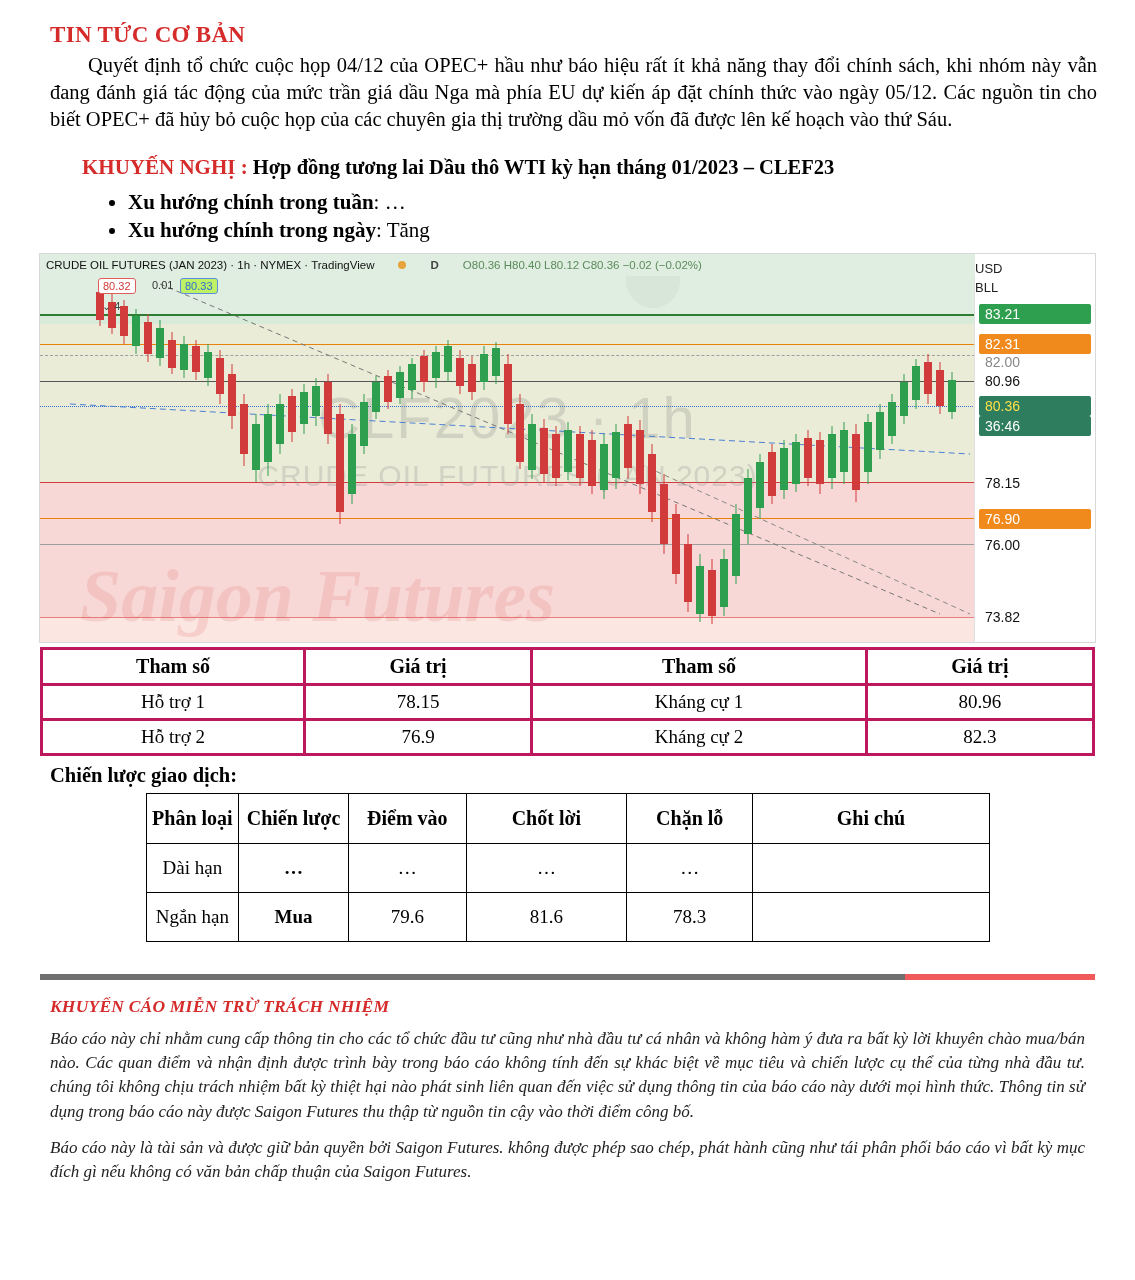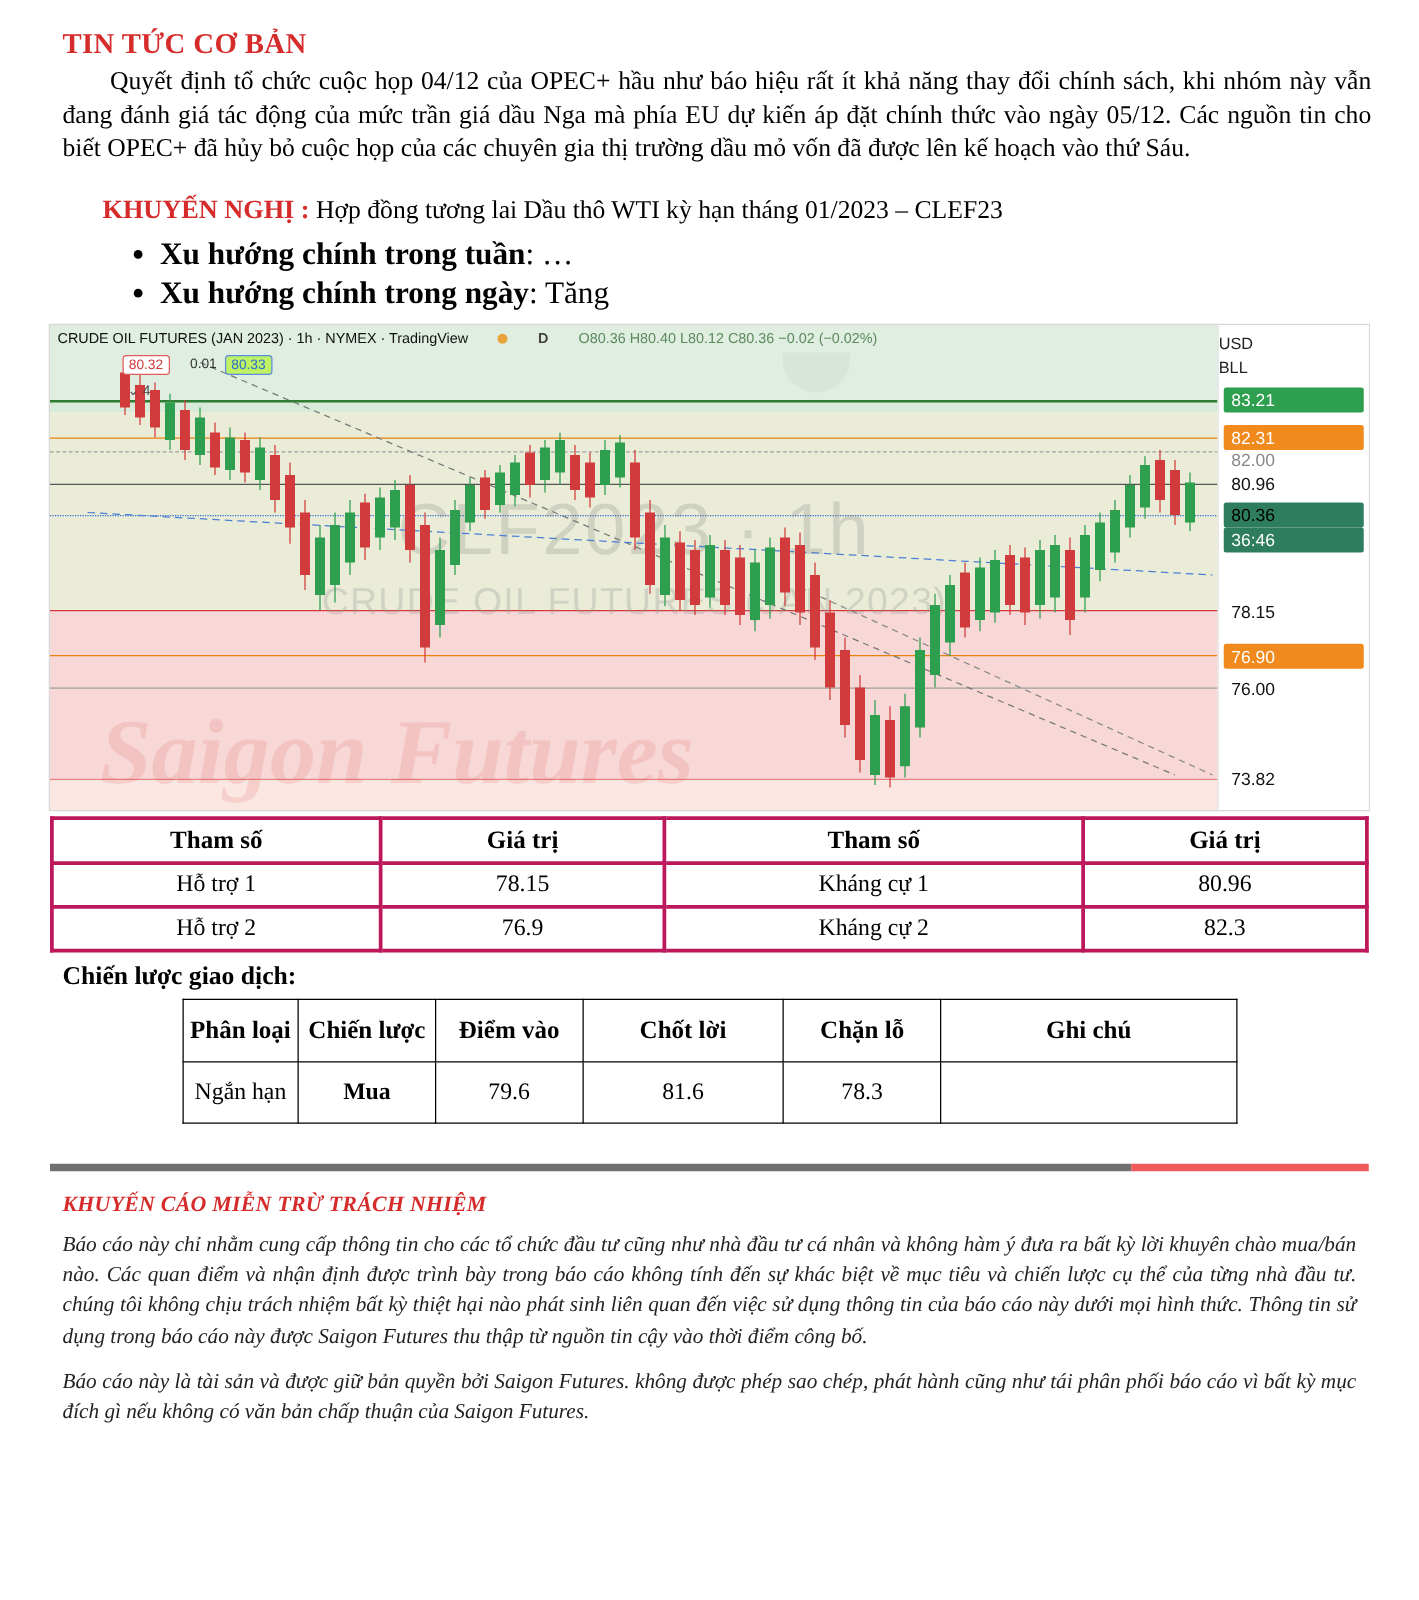--- a/index.html
+++ b/index.html
@@ -27,23 +27,23 @@
     text-align:justify;
     text-indent:38px;
     margin:0 4px 0 16px;
   }
 
   .reco-line{
     margin:22px 0 10px 48px;
     font-size:20.5px;
   }
   .reco-label{color:#d62b2b;font-weight:bold;font-size:21px;}
-  .reco-text{font-weight:normal;}
-
-  ul.bullets{margin:6px 0 0 72px;padding:0 0 0 22px;font-size:25px;}
+  .reco-text{font-weight:bold;}
+
+  ul.bullets{margin:6px 0 0 72px;padding:0 0 0 22px;font-size:21px;}
   ul.bullets li{margin:3px 0;}
   ul.bullets li b{font-weight:bold;}
 
   
   .chart-wrap{
     position:relative;
     width:1055px;
     height:388px;
     margin:10px auto 0 auto;
     background:#fff;
@@ -112,21 +112,21 @@
   }
   .ax-head{padding:6px 8px 0 0;font-size:13px;color:#222;line-height:1.45;}
   .pricetag{
     position:absolute;left:4px;right:4px;
     font-size:14px;padding:2px 6px;box-sizing:border-box;border-radius:2px;
   }
   .p-green{top:50px;background:#2e9e4f;color:#fff;}
   .p-orange{top:80px;background:#f08a1d;color:#fff;}
   .p-faint{top:98px;color:#888;background:transparent;}
   .p-plain{top:117px;color:#111;background:transparent;}
-  .p-dark{top:142px;background:#2e7d5f;color:#000000;}
+  .p-dark{top:142px;background:#2e7d5f;color:#fde047;}
   .p-darksub{top:162px;background:#2e7d5f;color:#fff;}
   .p-red{top:219px;color:#111;background:transparent;}
   .p-orange2{top:255px;background:#f08a1d;color:#fff;}
   .p-plain2{top:281px;color:#111;background:transparent;}
   .p-bottom{top:353px;color:#111;background:transparent;}
 
   .wm-sf{
     position:absolute;left:40px;top:300px;font-size:74px;
     color:rgba(225,90,90,.16);font-family:"Liberation Serif",serif;
     font-style:italic;font-weight:bold;z-index:0;white-space:nowrap;
@@ -436,20 +436,28 @@
     <tbody>
         <tr>
       <th style="width:11%">Phân loại</th>
       <th style="width:13%">Chiến lược</th>
       <th style="width:14%">Điểm vào</th>
       <th style="width:19%">Chốt lời</th>
       <th style="width:15%">Chặn lỗ</th>
       <th>Ghi chú</th>
     </tr>
     <tr>
+      <td>Dài hạn</td>
+      <td class="dots">…</td>
+      <td>…</td>
+      <td>…</td>
+      <td>…</td>
+      <td></td>
+    </tr>
+    <tr>
       <td>Ngắn hạn</td>
       <td class="bold">Mua</td>
       <td>79.6</td>
       <td>81.6</td>
       <td>78.3</td>
       <td></td>
     </tr>
   </tbody>
     </table>
 

